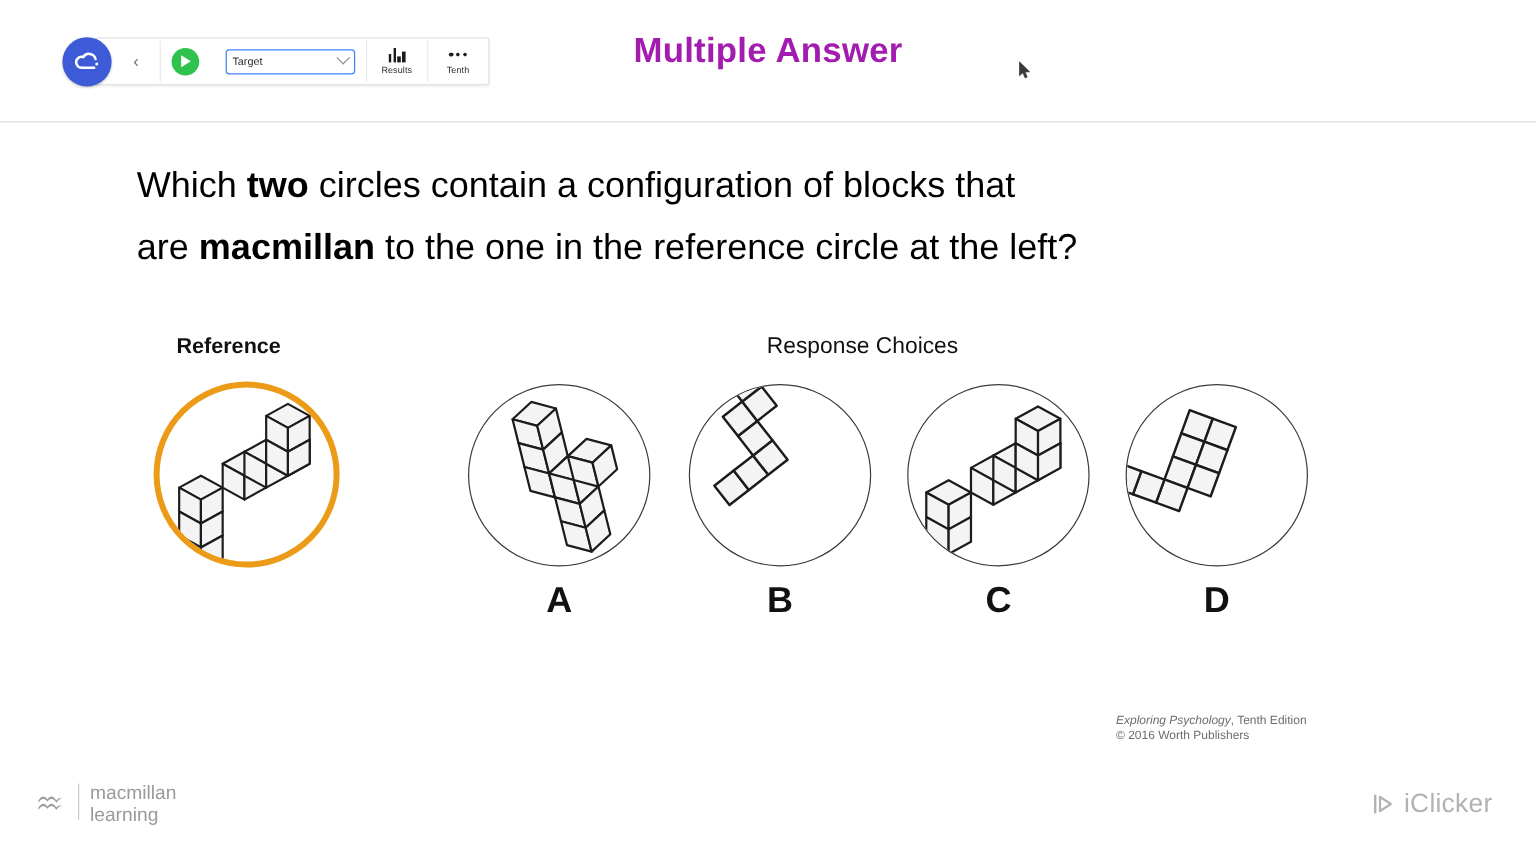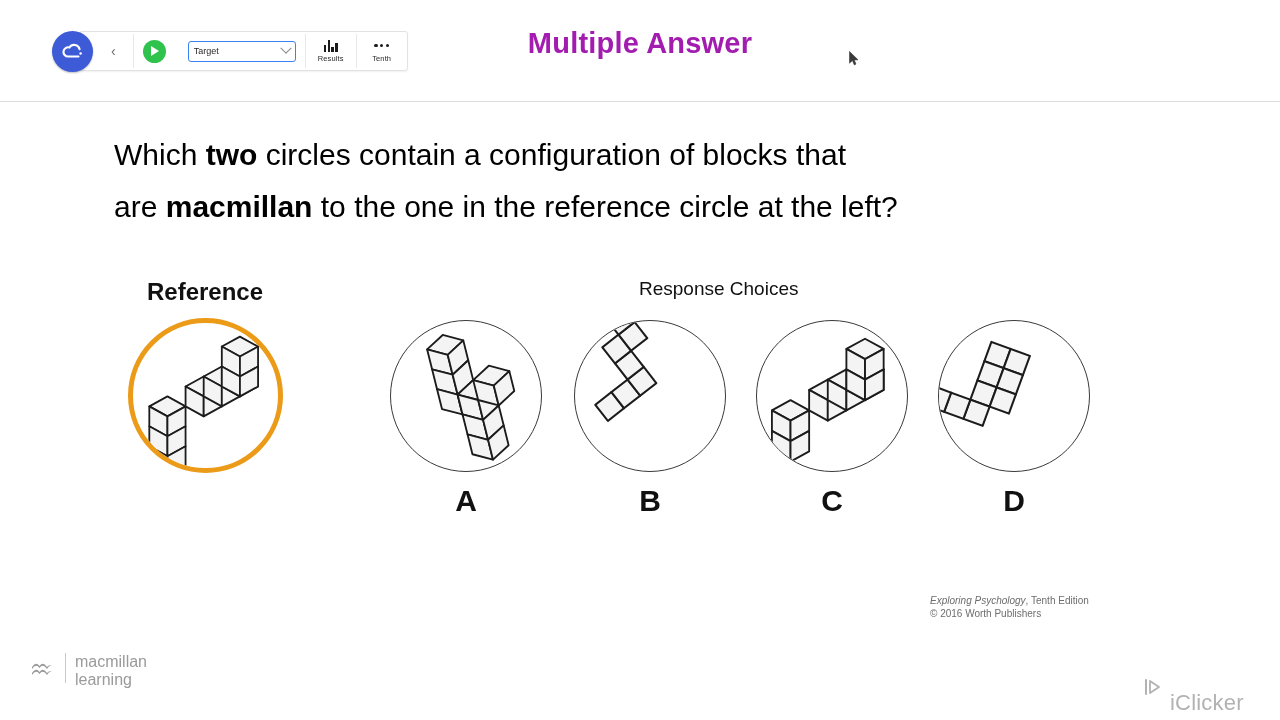--- a/index.html
+++ b/index.html
@@ -100,21 +100,21 @@
     position:absolute;left:114px;top:129px;width:1000px;
     font-size:30px;line-height:52px;color:#000000;
     font-family:"Liberation Sans", sans-serif;
   }
   #question b{font-weight:bold;}
 
   
   #stimulus{position:absolute;left:0;top:262px;width:1280px;height:290px;}
   #ref-label{
     position:absolute;left:147px;top:16px;
-    font-size:24px;font-weight:bold;color:#111;
+    font-size:18px;font-weight:bold;color:#111;
   }
   #choices-label{
     position:absolute;left:639px;top:16px;
     font-size:19px;font-weight:normal;color:#111;
   }
   .circle-wrap{position:absolute;}
   .circ{
     border-radius:50%;
     background:#ffffff;
     box-sizing:border-box;
@@ -148,21 +148,21 @@
   #mac-mark{display:block;}
   #mac-div{width:1px;height:30px;background:#c9c9c9;}
   #mac-text{
     font-size:16px;color:#9a9a9a;line-height:18px;
     font-family:"Liberation Sans", sans-serif;
   }
   #footer-right{
     position:absolute;left:1143px;top:657px;
     display:flex;align-items:center;gap:7px;
   }
-  #iclicker-text{font-size:22px;color:#b2b2b2;letter-spacing:.2px;margin-top:33px;}
+  #iclicker-text{font-size:22px;color:#b2b2b2;letter-spacing:.2px;}
 </style>
 </head>
 <body>
 
 <div id="header">
 
   <div id="toolbar">
 
     <div id="cloud-badge">
       <svg width="24" height="18" viewBox="0 0 24 18">

